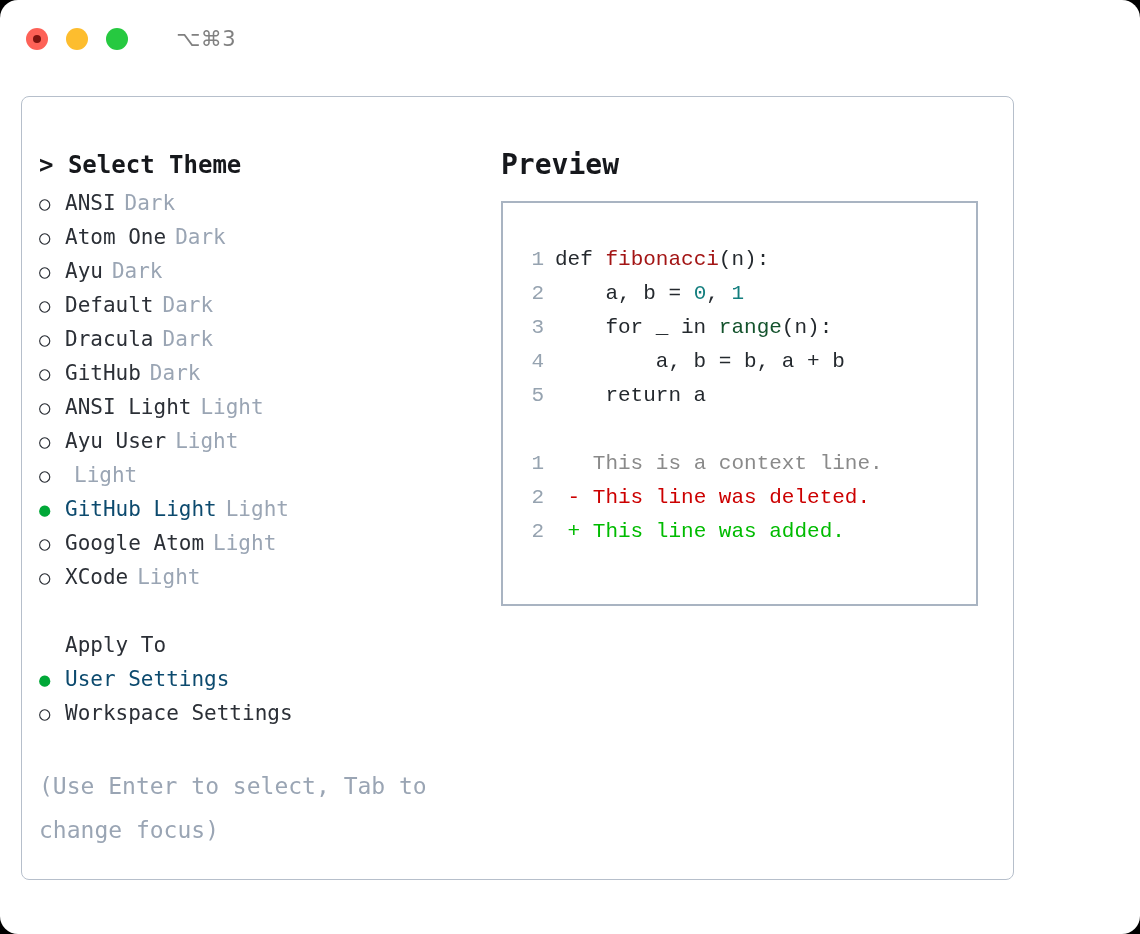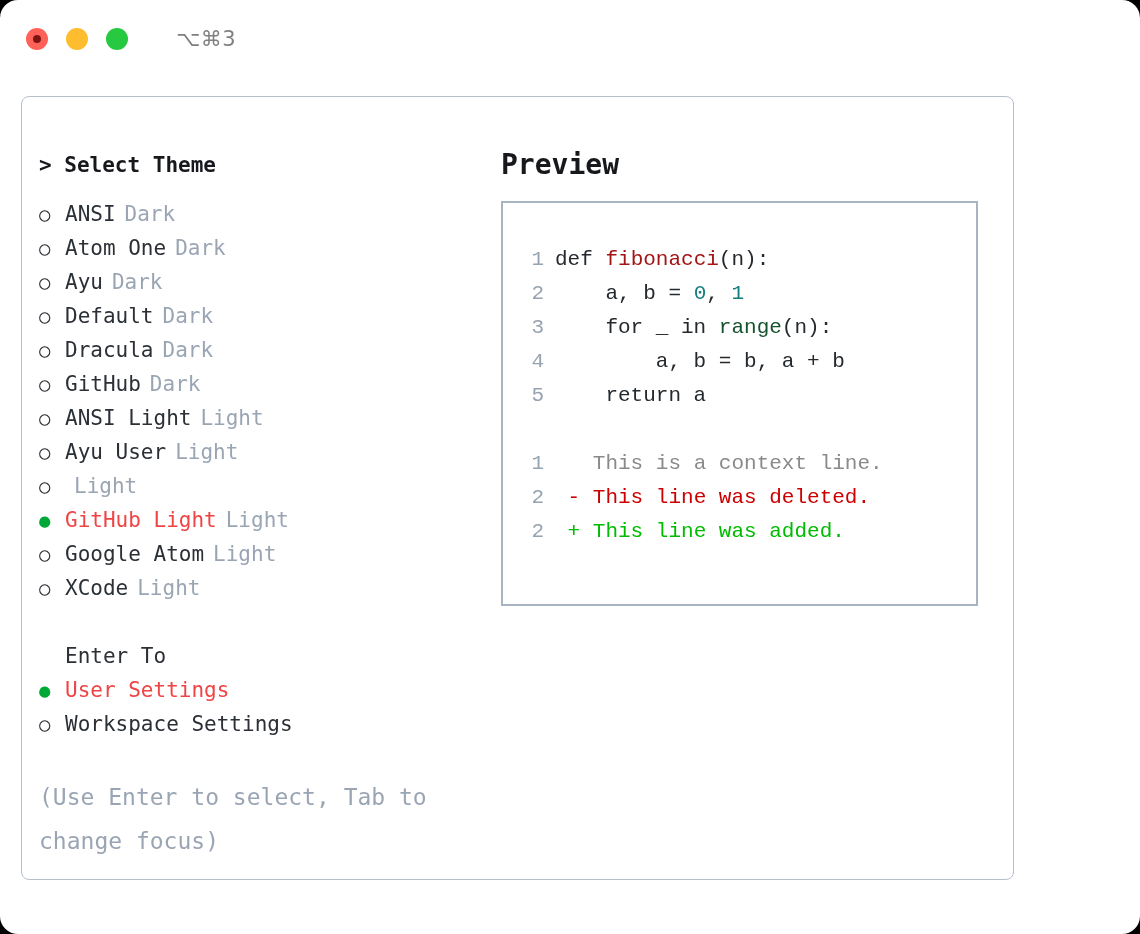--- a/index.html
+++ b/index.html
@@ -90,26 +90,26 @@
   
   .left-col {
     position: absolute;
     left: 17px;
     top: 51px;
     width: 440px;
   }
 
   .list-header {
     font-family: "DejaVu Sans Mono", monospace;
-    font-size: 21px;
+    font-size: 24px;
     font-weight: bold;
     color: #16181c;
     white-space: pre;
     line-height: 34px;
-    margin-bottom: 15px;
+    margin-bottom: 4px;
   }
 
   .theme-row,
   .apply-row {
     display: flex;
     align-items: baseline;
     font-family: "DejaVu Sans Mono", monospace;
     font-size: 21px;
     line-height: 34px;
     color: #2b2f36;
@@ -118,21 +118,21 @@
   .bullet {
     display: inline-block;
     width: 26px;
     flex: 0 0 26px;
     color: #2b2f36;
     font-size: 19px;
   }
   .bullet.sel { color: #00a838; }
 
   .row-label { color: #2b2f36; }
-  .row-label.sel { color: #ef4444; }
+  .row-label.sel { color: #0c4a6e; }
   .row-suffix {
     color: #9aa5b4;
     margin-left: 9px;
   }
 
   .section-spacer { height: 34px; }
 
   .apply-header {
     font-family: "DejaVu Sans Mono", monospace;
     font-size: 21px;
@@ -234,21 +234,21 @@
             <div class="theme-row"><span class="bullet">○</span><span class="row-label">ANSI Light</span><span class="row-suffix">Light</span></div>
             <div class="theme-row"><span class="bullet">○</span><span class="row-label">Ayu User</span><span class="row-suffix">Light</span></div>
             <div class="theme-row"><span class="bullet">○</span><span class="row-suffix">Light</span></div>
             <div class="theme-row"><span class="bullet sel">●</span><span class="row-label sel">GitHub Light</span><span class="row-suffix">Light</span></div>
             <div class="theme-row"><span class="bullet">○</span><span class="row-label">Google Atom</span><span class="row-suffix">Light</span></div>
             <div class="theme-row"><span class="bullet">○</span><span class="row-label">XCode</span><span class="row-suffix">Light</span></div>
           </div>
 
         <div class="section-spacer"></div>
 
-        <div class="apply-header">Enter To</div>
+        <div class="apply-header">Apply To</div>
 
         <div id="apply-list">
             <div class="apply-row"><span class="bullet sel">●</span><span class="row-label sel">User Settings</span></div>
             <div class="apply-row"><span class="bullet">○</span><span class="row-label">Workspace Settings</span></div>
           </div>
 
         <div class="hint">(Use Enter to select, Tab to change focus)</div>
       </div>
 
       <div class="right-col">

